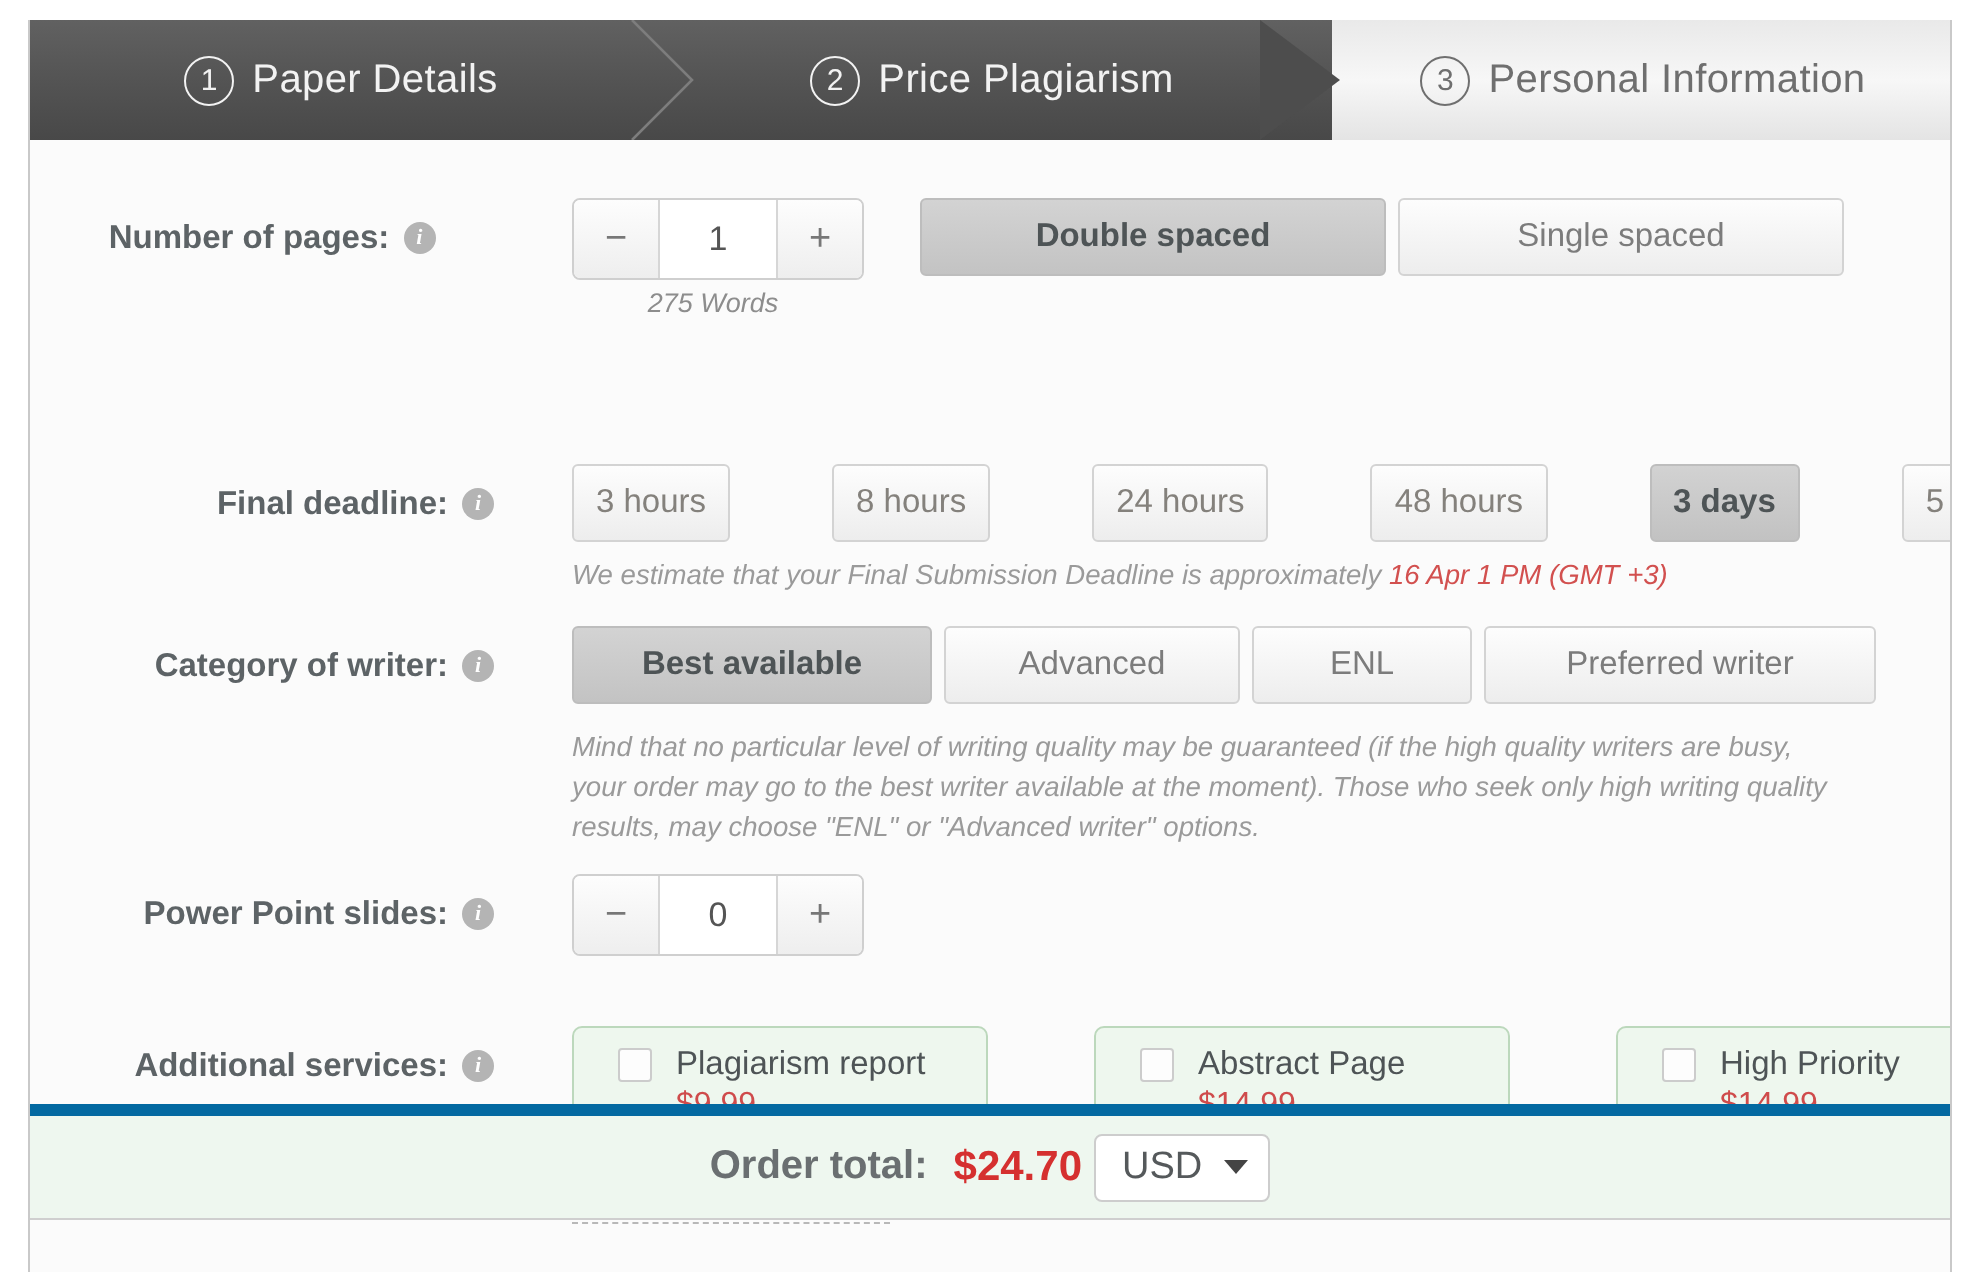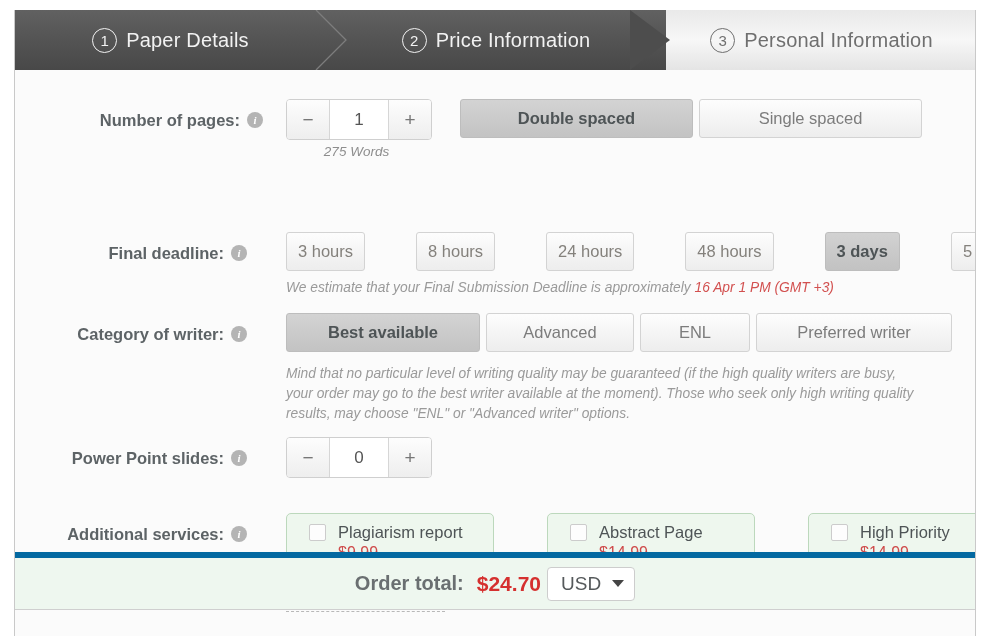--- a/index.html
+++ b/index.html
@@ -194,33 +194,33 @@
       </svg>
     </div>
 
     <div class="step" id="step1">
       <span class="num">1</span>
       <span>Paper Details</span>
     </div>
 
     <div class="step" id="step2">
       <span class="num">2</span>
-      <span>Price Information</span>
+      <span>Price Plagiarism</span>
     </div>
 
     <div class="step" id="step3">
       <span class="num">3</span>
       <span>Personal Information</span>
     </div>
   </div>
 
   <div class="body">
 
     <div class="row" style="top:29px;height:62px;">
-      <div class="label" style="left:16px;width:232px;top:11px;">
+      <div class="label" style="left:5px;width:232px;top:11px;text-align:center;">
         <span class="lbl-text">Number of pages:</span><span class="info">i</span>
       </div>
 
       <div style="position:absolute;left:271px;top:0;">
         <div class="stepper">
           <div class="btn minus">−</div>
           <div class="val">1</div>
           <div class="btn plus">+</div>
         </div>
         <div class="sub-note" style="margin-top:4px;">275 Words</div>
@@ -252,21 +252,21 @@
         <span>We estimate that your Final Submission Deadline is approximately </span><span class="accent">16 Apr 1 PM (GMT +3)</span>
       </div>
     </div>
 
     <div class="row" style="top:243px;height:120px;">
       <div class="label" style="left:0;width:232px;top:11px;">
         <span class="lbl-text">Category of writer:</span><span class="info">i</span>
       </div>
 
       <div class="btn-group" style="position:absolute;left:271px;top:0;">
-        <div class="tgl on" style="width:194px;margin-right:6px;text-align:center;">Best available</div>
+        <div class="tgl on" style="width:180px;margin-right:6px;text-align:center;">Best available</div>
         <div class="tgl" style="width:148px;margin-right:6px;">Advanced</div>
         <div class="tgl" style="width:110px;margin-right:6px;">ENL</div>
         <div class="tgl" style="width:196px;">Preferred writer</div>
       </div>
 
       <div class="hint" style="position:absolute;left:271px;top:51px;width:630px;">Mind that no particular level of writing quality may be guaranteed (if the high quality writers are busy, your order may go to the best writer available at the moment). Those who seek only high writing quality results, may choose "ENL" or "Advanced writer" options.</div>
     </div>
 
     <div class="row" style="top:367px;height:44px;">
       <div class="label" style="left:0;width:232px;top:11px;">

